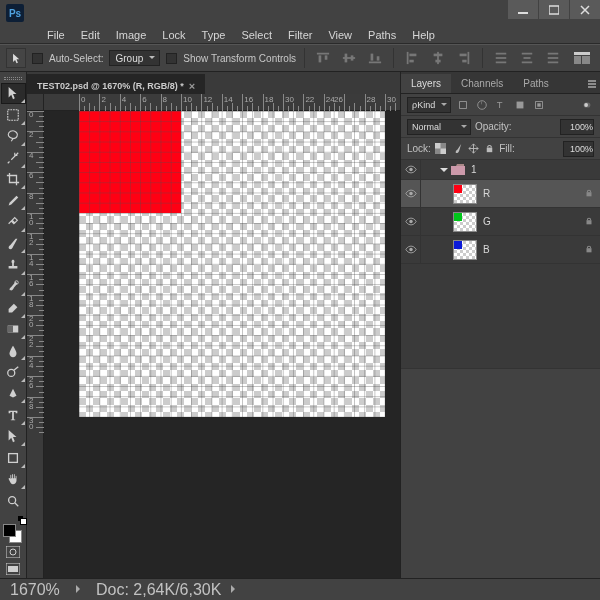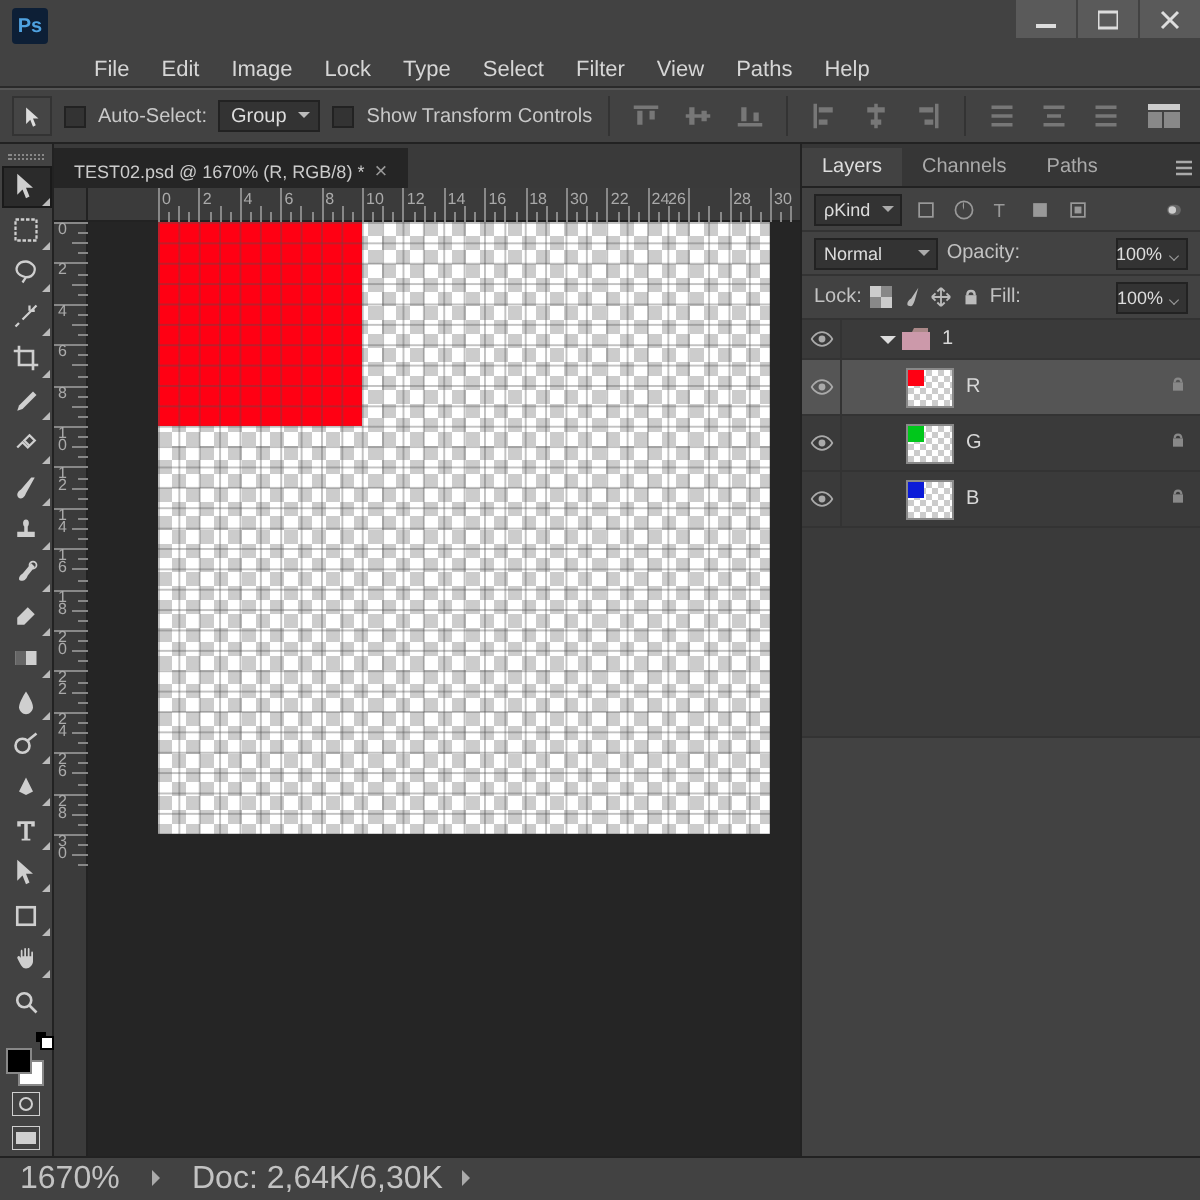--- a/index.html
+++ b/index.html
@@ -193,20 +193,21 @@
     flex-direction: column;
     background: #252525;
     position: relative;
     min-width: 0;
   }
   .tabbar {
     height: 22px;
     background: #3a3a3a;
     display: flex;
     align-items: flex-end;
+    font-weight: bold;
   }
   .doctab {
     height: 20px;
     background: #252525;
     padding: 3px 10px 0 10px;
     font-size: 9px;
     color: #ccc;
     display: flex;
     align-items: center;
     gap: 5px;
@@ -337,21 +338,21 @@
     border:3px solid transparent;border-top-color:#aaa;
   }
   .filter-ico {
     width: 15px; height: 15px;
     display:flex;align-items:center;justify-content:center;
   }
   .filter-ico svg{width:12px;height:12px;fill:#999;}
   .pct-input{
     width:36px;height:16px;background:#333;border:1px solid #222;
     font-size:9px;color:#ddd;display:flex;align-items:center;justify-content:flex-end;
-    padding-right:12px;position:relative;margin-left:44px;
+    padding-right:0;position:relative;margin-left:44px;
   }
   .pct-input::after{content:'';position:absolute;right:3px;top:5px;width:5px;height:5px;border-right:1px solid #999;border-bottom:1px solid #999;transform:rotate(45deg) scale(0.6);}
   .lock-row .lock-ico{width:14px;height:14px;display:flex;align-items:center;justify-content:center;}
   .lock-row .lock-ico svg{width:11px;height:11px;fill:#bbb;}
 
   .layers-list {
     flex: 1;
     background: #3a3a3a;
     display: flex;
     flex-direction: column;

